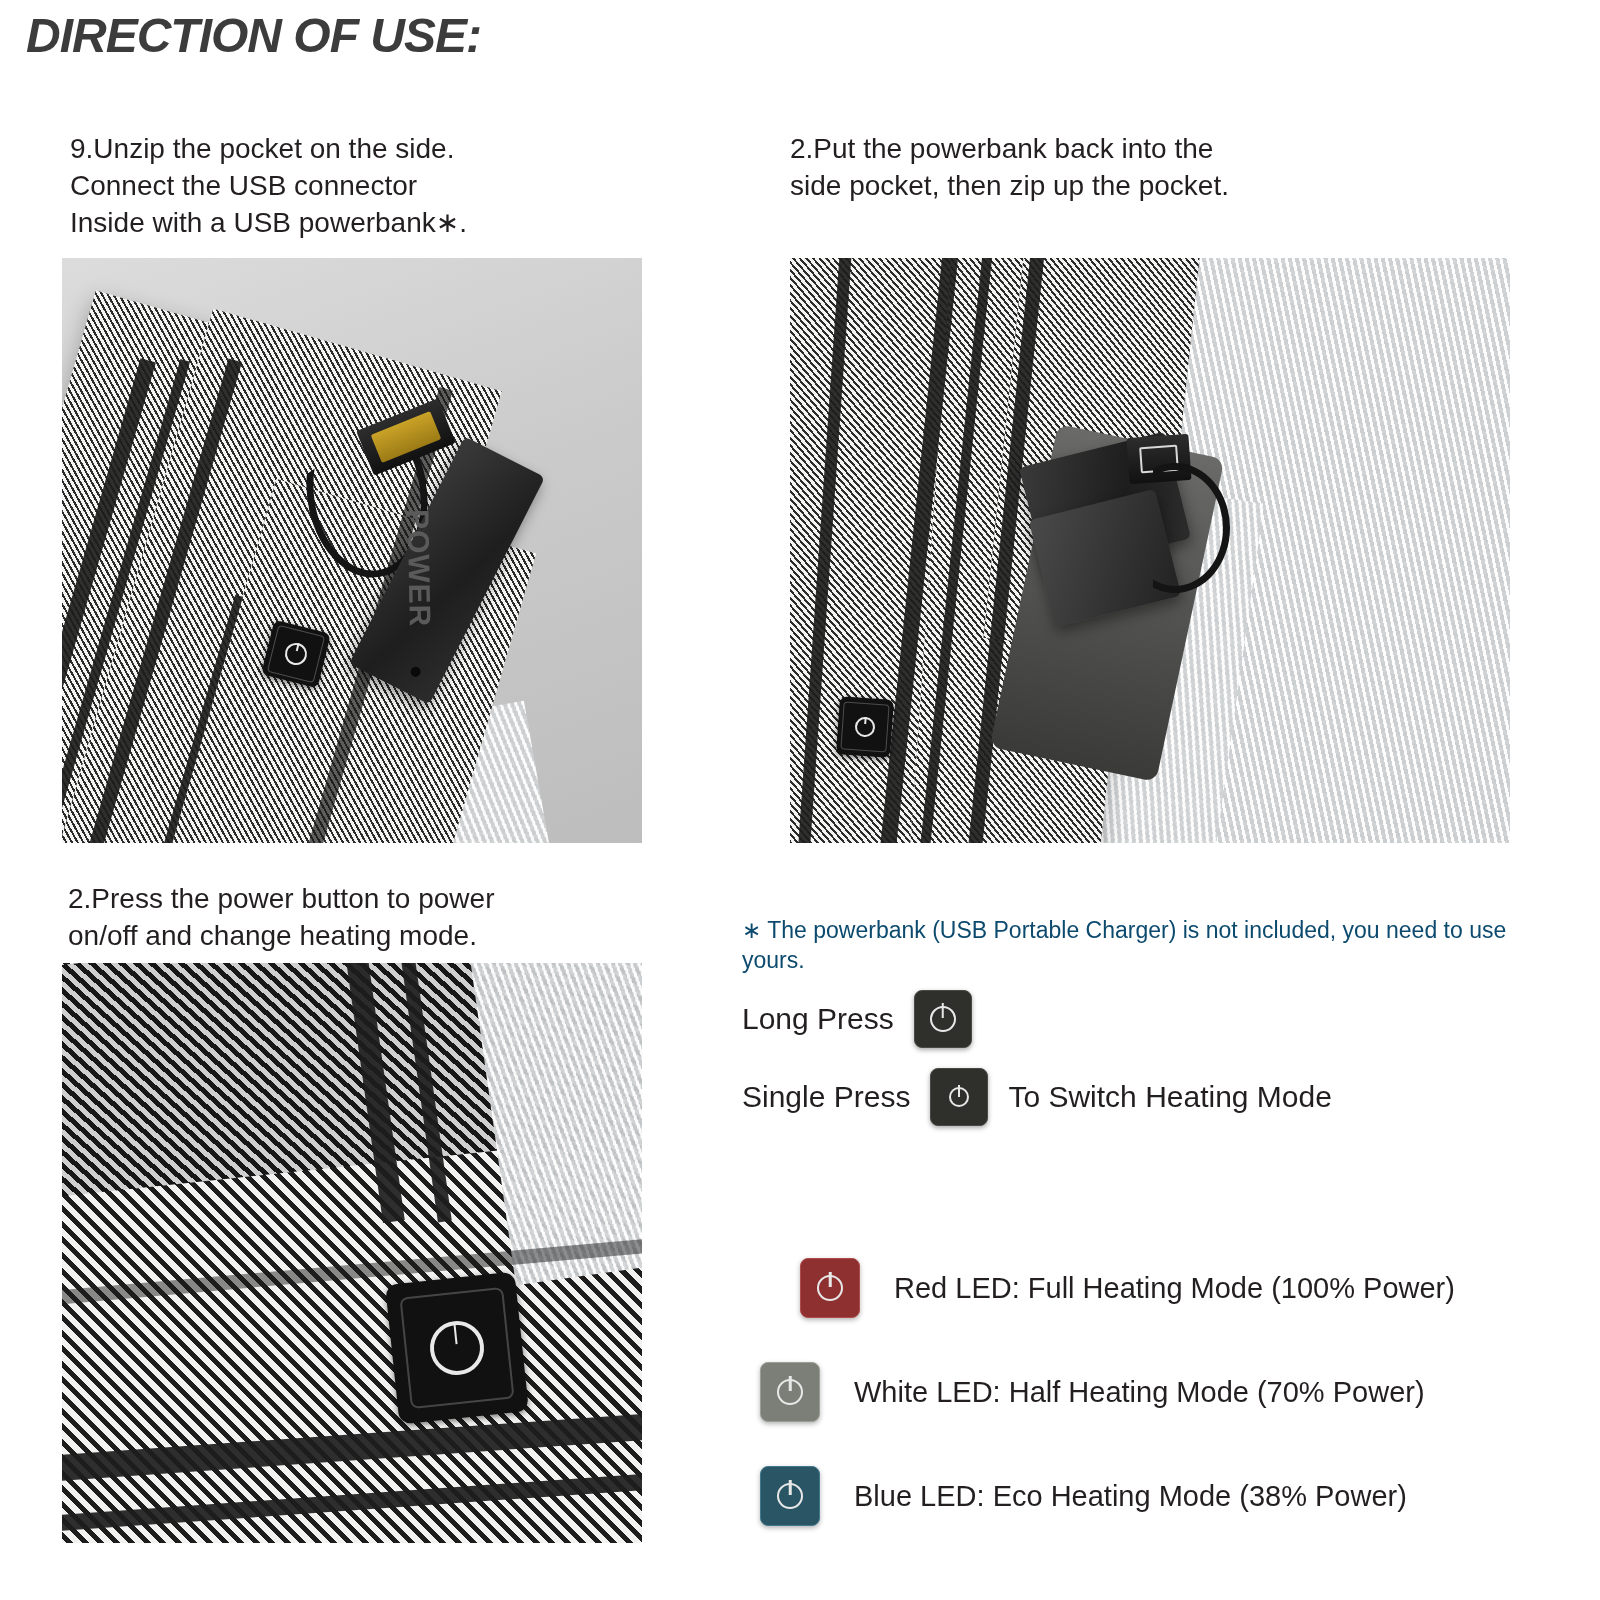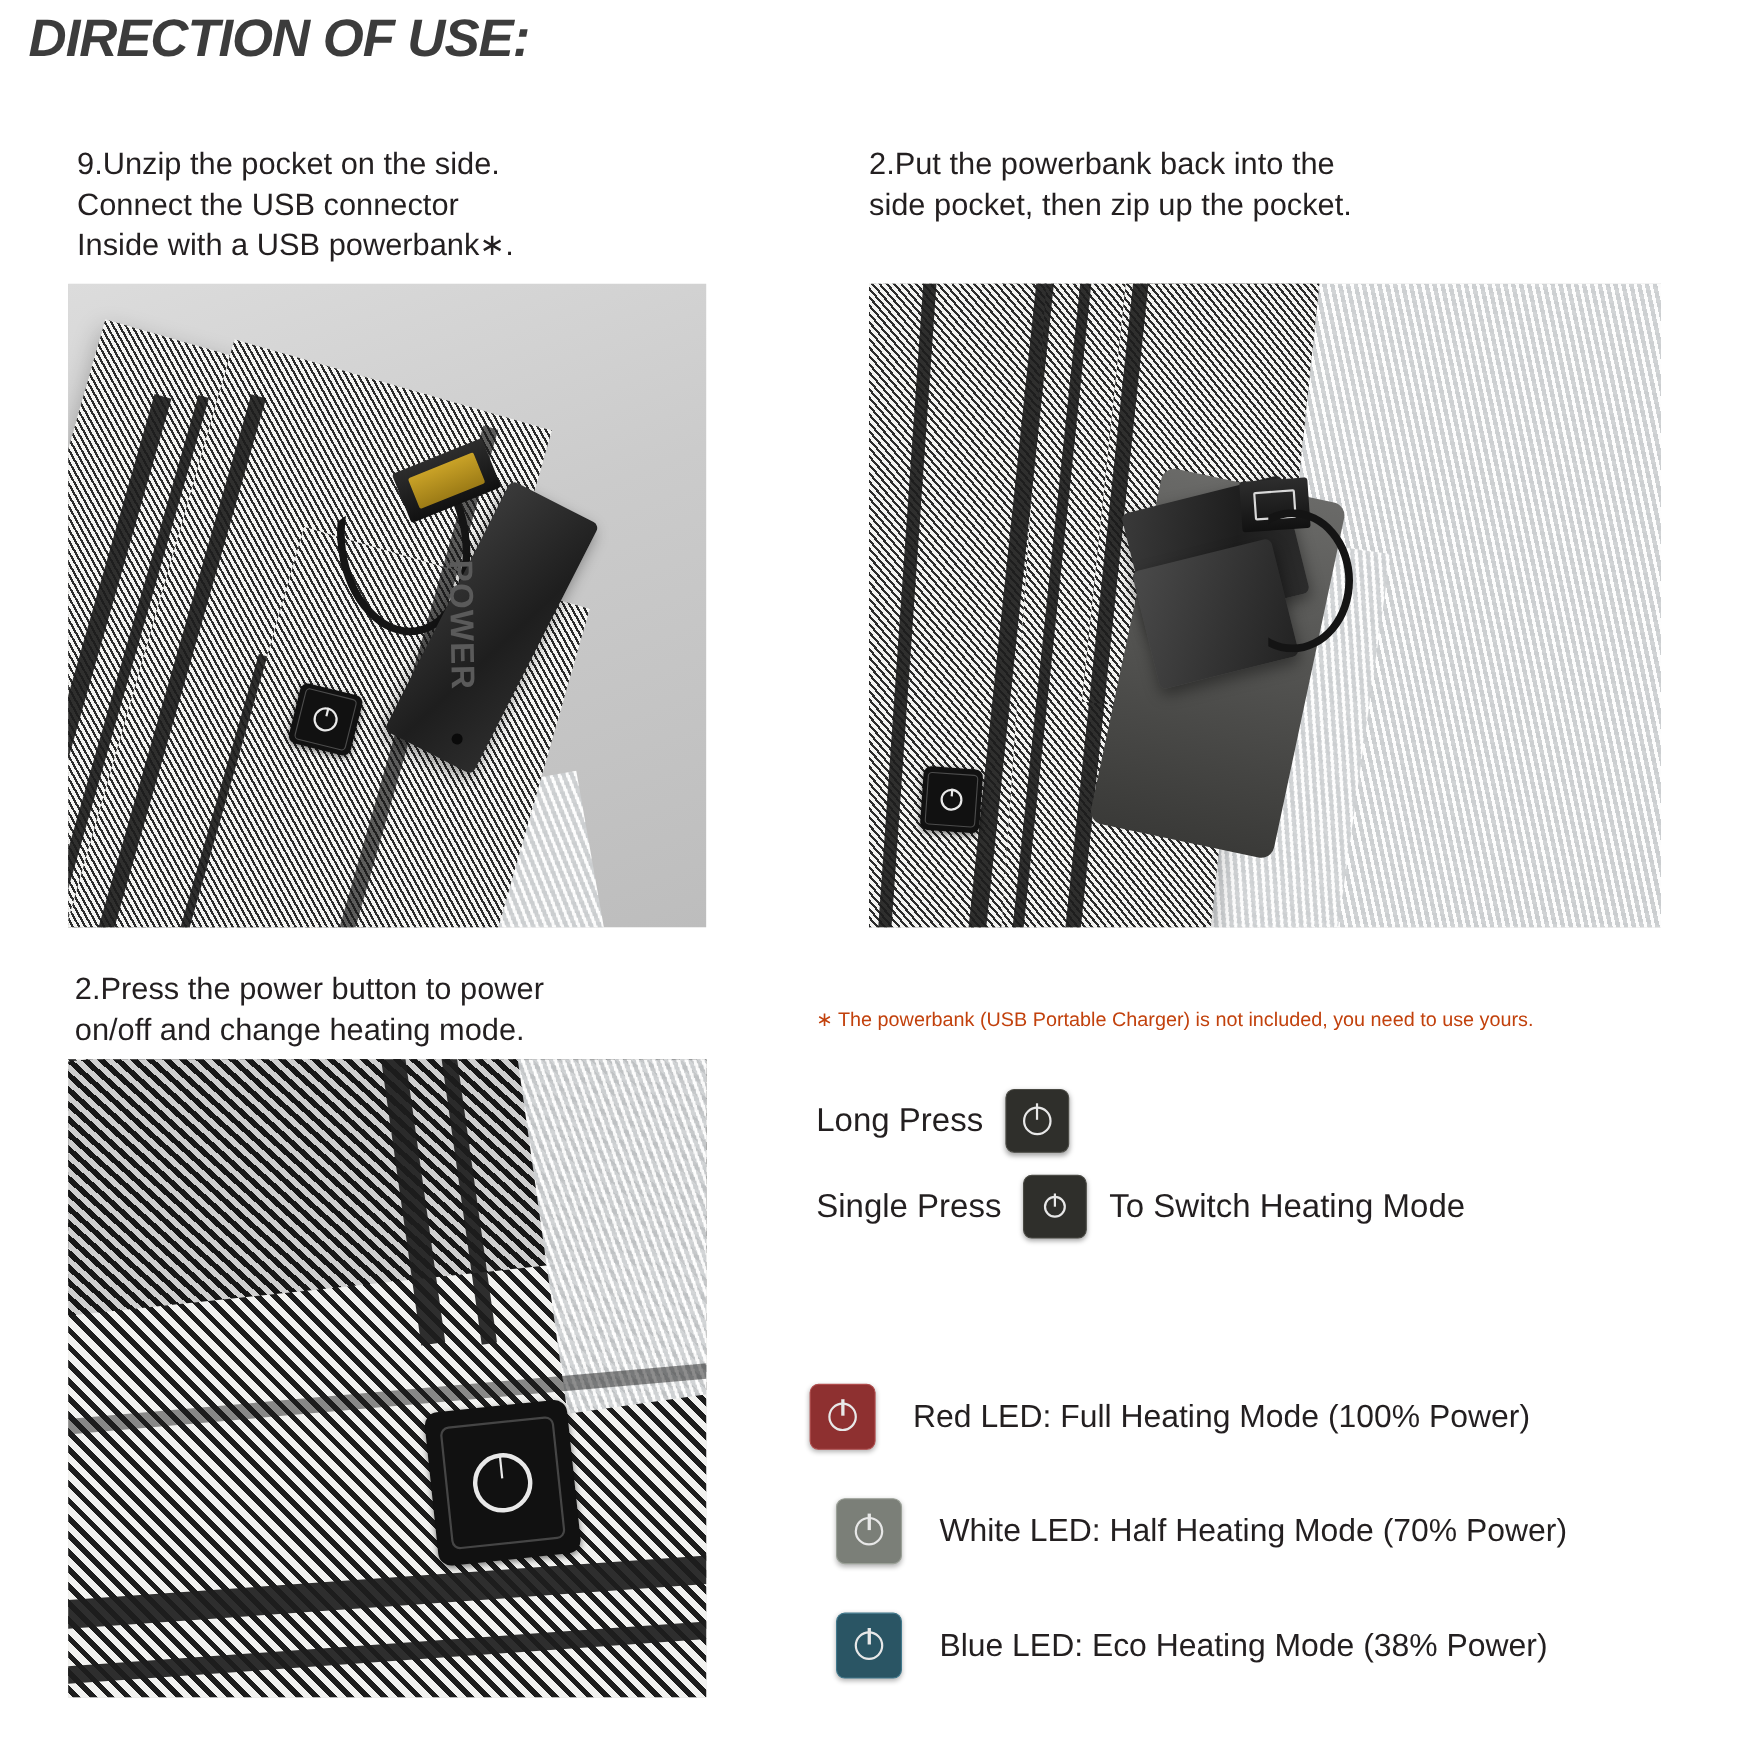--- a/index.html
+++ b/index.html
@@ -134,22 +134,22 @@
     position:absolute; inset:18% 14%;
     background: linear-gradient(180deg,#c9a227,#9c7b16);
     border-radius:2px;
   }
 
   
   #footnote {
     position: absolute;
     left: 742px; top: 916px;
     width: 790px;
-    font-size: 18px;
-    color: #c2410c;
+    font-size: 23px;
+    color: #0c4a6e;
     line-height: 1.3;
   }
 
   
   .press-row {
     position: absolute;
     display: flex;
     align-items: center;
     gap: 20px;
     font-size: 30px;
@@ -187,21 +187,21 @@
   
   .led-row {
     position: absolute;
     display: flex;
     align-items: center;
     gap: 34px;
     font-size: 29px;
     color: #231f20;
     white-space: nowrap;
   }
-  #led-0 { left: 736px; top: 1258px; }
+  #led-0 { left: 800px; top: 1258px; }
   #led-1 { left: 760px; top: 1362px; }
   #led-2 { left: 760px; top: 1466px; }
   .led-key { width: 60px; height: 60px; border-radius: 8px; display:flex; align-items:center; justify-content:center; flex:0 0 auto; box-shadow: 0 2px 5px rgba(0,0,0,.3); }
 </style>
 </head>
 <body>
 
 <div class="page">
 
   <div class="title">DIRECTION OF USE:</div>

